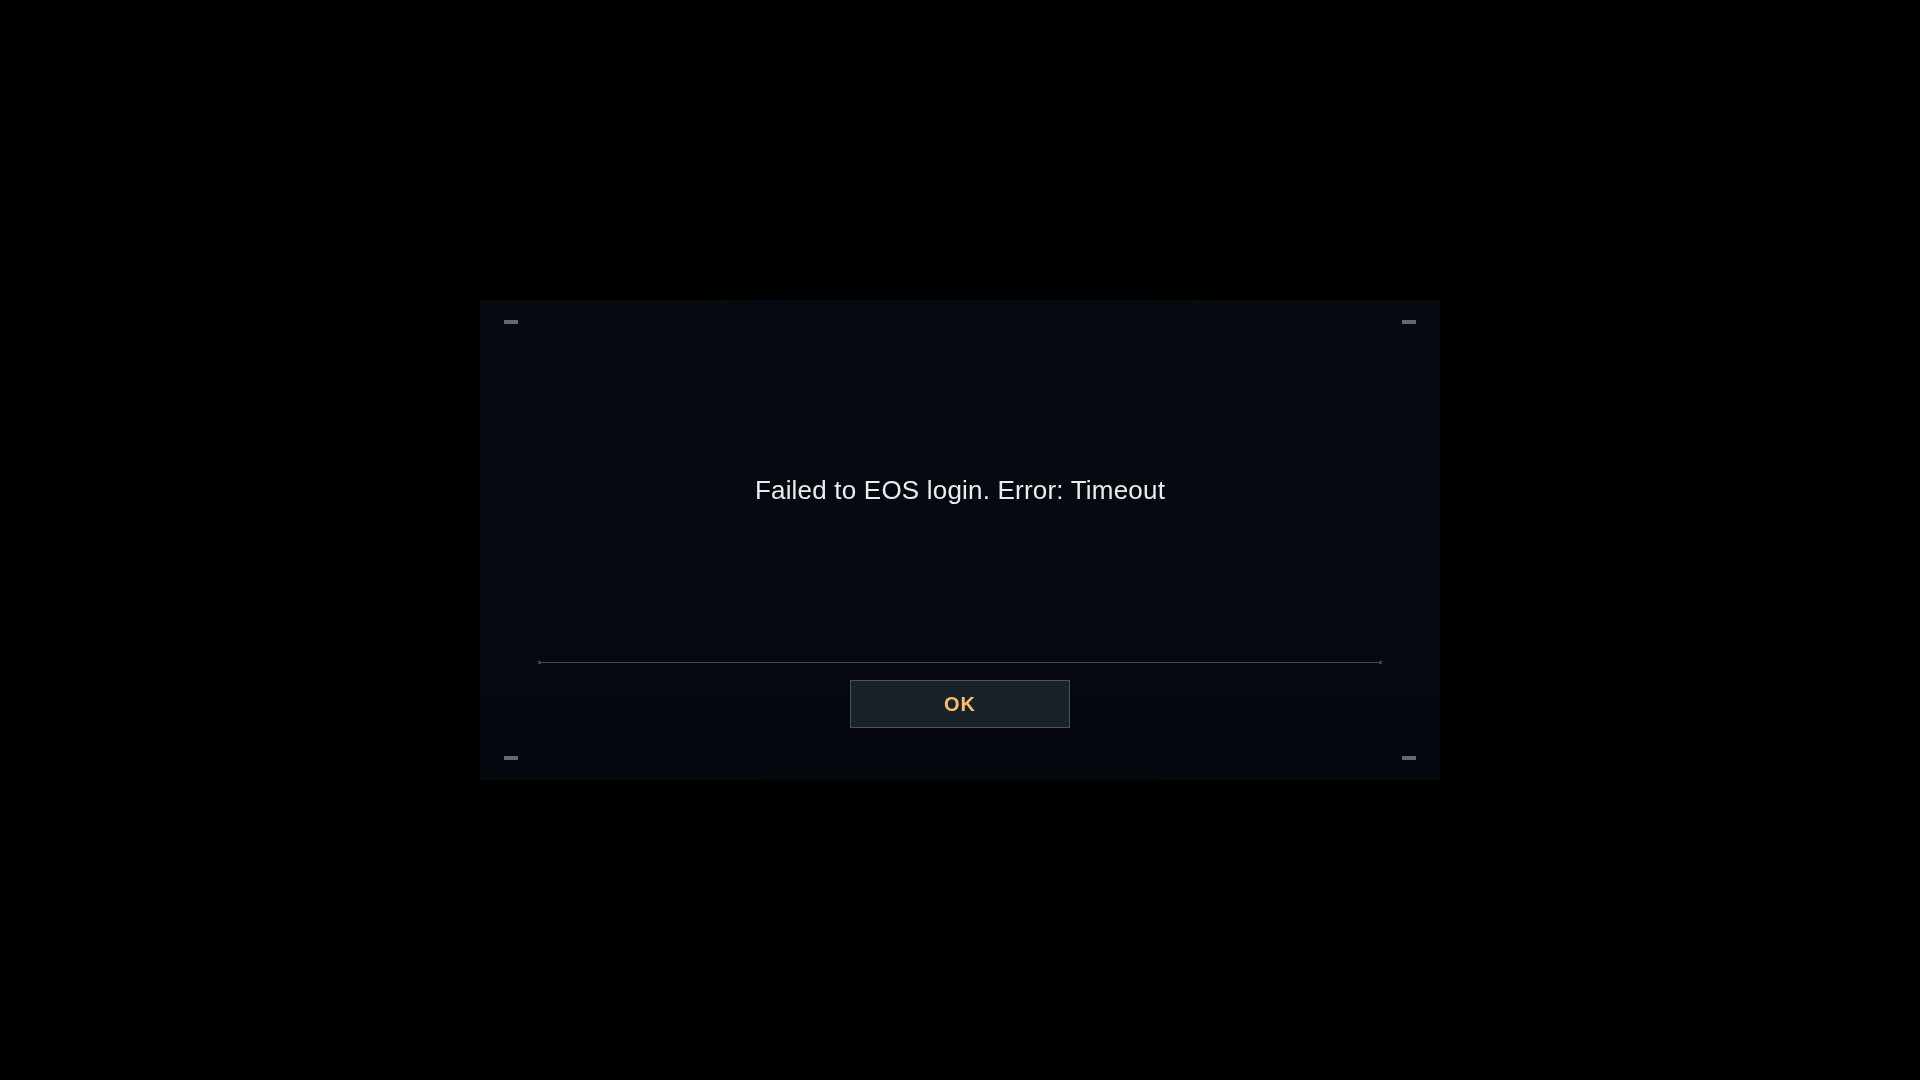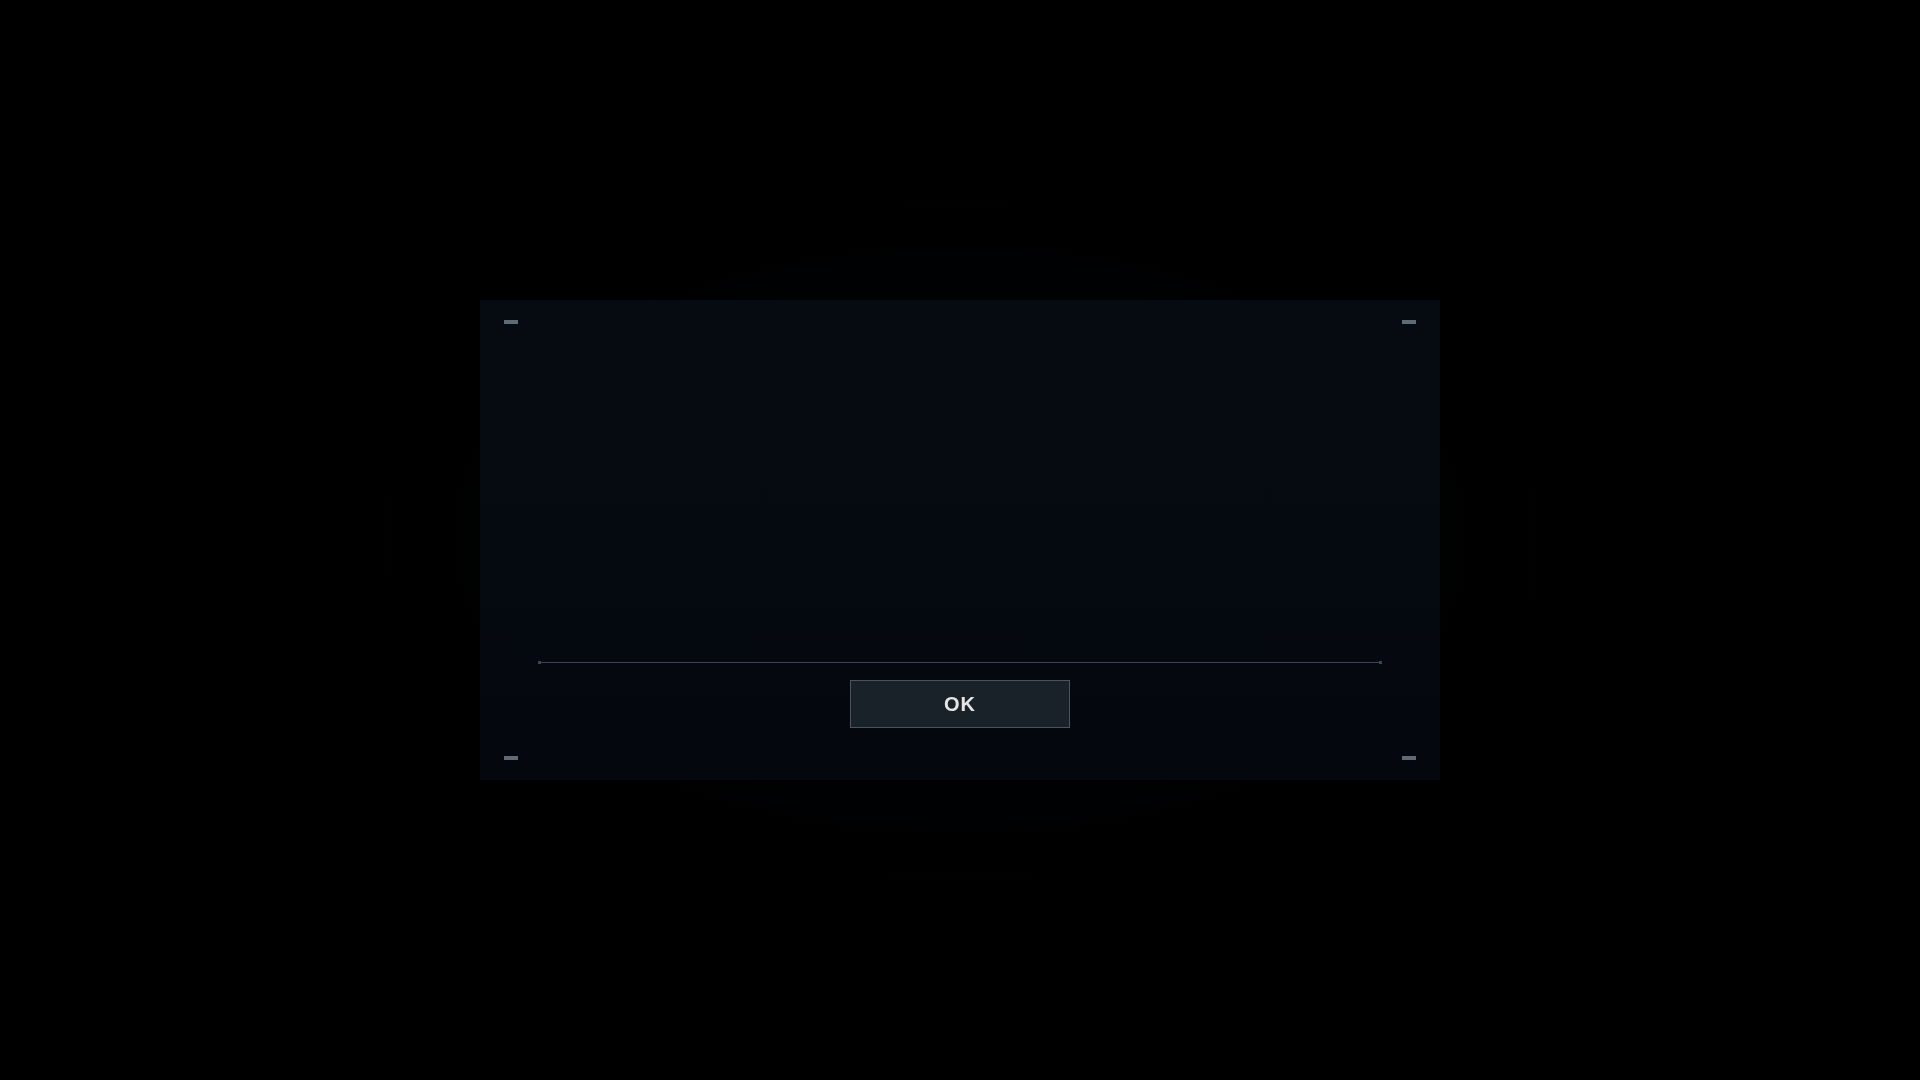--- a/index.html
+++ b/index.html
@@ -58,39 +58,40 @@
     background:#3a4650;
   }
   .rule::before{left:-2px;}
   .rule::after{right:-2px;}
 
   .ok-btn{
     position:absolute;left:50%;top:380px;transform:translateX(-50%);
     width:218px;height:46px;
     background:#1a2229;
     border:1px solid #4a5560;
-    color:#e5e5e5;
+    color:#fdba74;
     font-size:20px;
     font-weight:600;
     letter-spacing:1px;
     display:flex;align-items:center;justify-content:center;
     cursor:pointer;
     user-select:none;
   }
 </style>
 </head>
 <body>
 
 <div class="screen">
   <div class="glow"></div>
 
   <div class="dialog">
     <span class="corner tl"></span>
     <span class="corner tr"></span>
     <span class="corner bl"></span>
     <span class="corner br"></span>
 
+    <div class="msg">Failed to EOS login. Error: Timeout</div>
 
     <div class="rule"></div>
 
     <div class="ok-btn">OK</div>
   </div>
 </div>
 
 </body></html>

